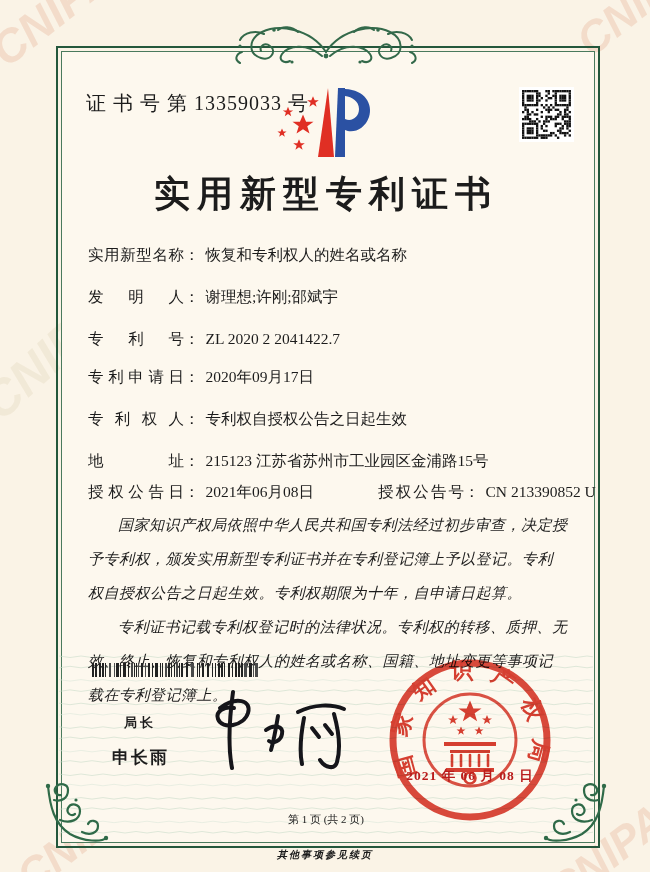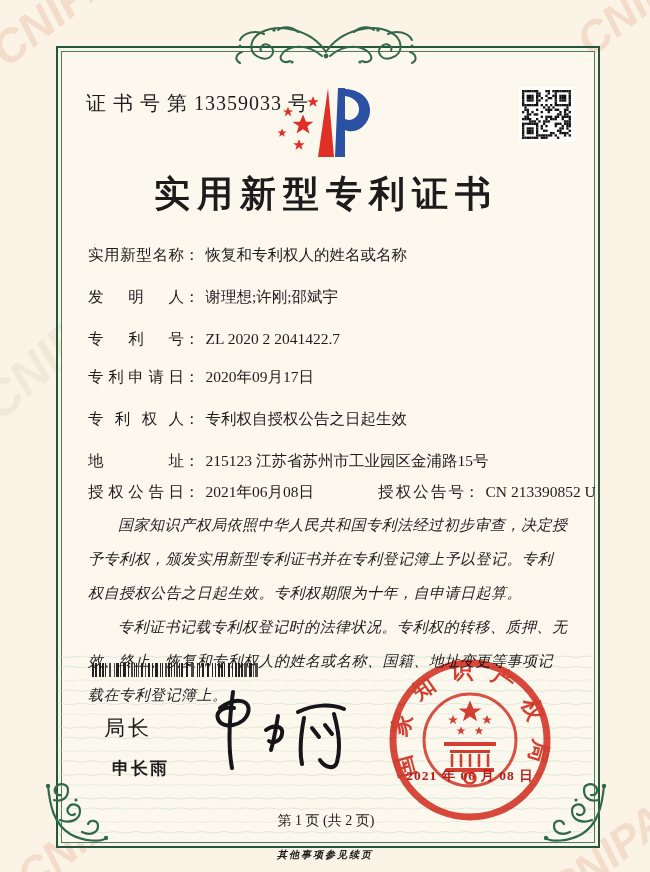--- a/index.html
+++ b/index.html
@@ -49,33 +49,33 @@
   .r5{top:409px;} .r6{top:451px;} .r7{top:482px;}
   .pair2{margin-left:64px;}
 
   
   .paras{position:absolute;left:88px;top:508px;width:480px;}
   .paras p{margin:0;font-size:15px;line-height:34px;text-indent:2em;
            font-style:italic;letter-spacing:.5px;}
 
   
   .barcode{position:absolute;left:92px;top:663px;width:166px;height:14px;}
-  .sign-role{position:absolute;left:104px;top:714px;font-size:21px;font-weight:400;
+  .sign-role{position:absolute;left:124px;top:714px;font-size:13px;font-weight:700;
              font-family:"Liberation Sans", sans-serif;letter-spacing:3px;}
   .sign-name{position:absolute;left:112px;top:746px;font-size:17px;font-weight:700;
-             font-family:"Liberation Sans", sans-serif;letter-spacing:2px;margin-top:11px;}
+             font-family:"Liberation Sans", sans-serif;letter-spacing:2px;}
   .signature{position:absolute;left:192px;top:686px;width:160px;height:96px;}
 
   .seal{position:absolute;left:386px;top:656px;width:168px;height:168px;
         mix-blend-mode:multiply;opacity:.96;}
   .seal-date{position:absolute;left:390px;top:767px;width:160px;text-align:center;
         font-size:13.5px;font-weight:700;letter-spacing:1px;color:#b91c1c;z-index:5;}
 
   .page-no{position:absolute;left:56px;top:812px;width:540px;text-align:center;
-        font-size:14px;}
+        font-size:11px;}
   .note{position:absolute;left:0;top:848px;width:650px;text-align:center;
         font-size:10px;font-weight:700;font-style:italic;letter-spacing:2px;}
 </style>
 </head>
 <body>
 
 <div class="page">
 
   <span class="wm wm-pink wm1">CNIPA</span>
   <span class="wm wm-pink wm2">CNIPA</span>

